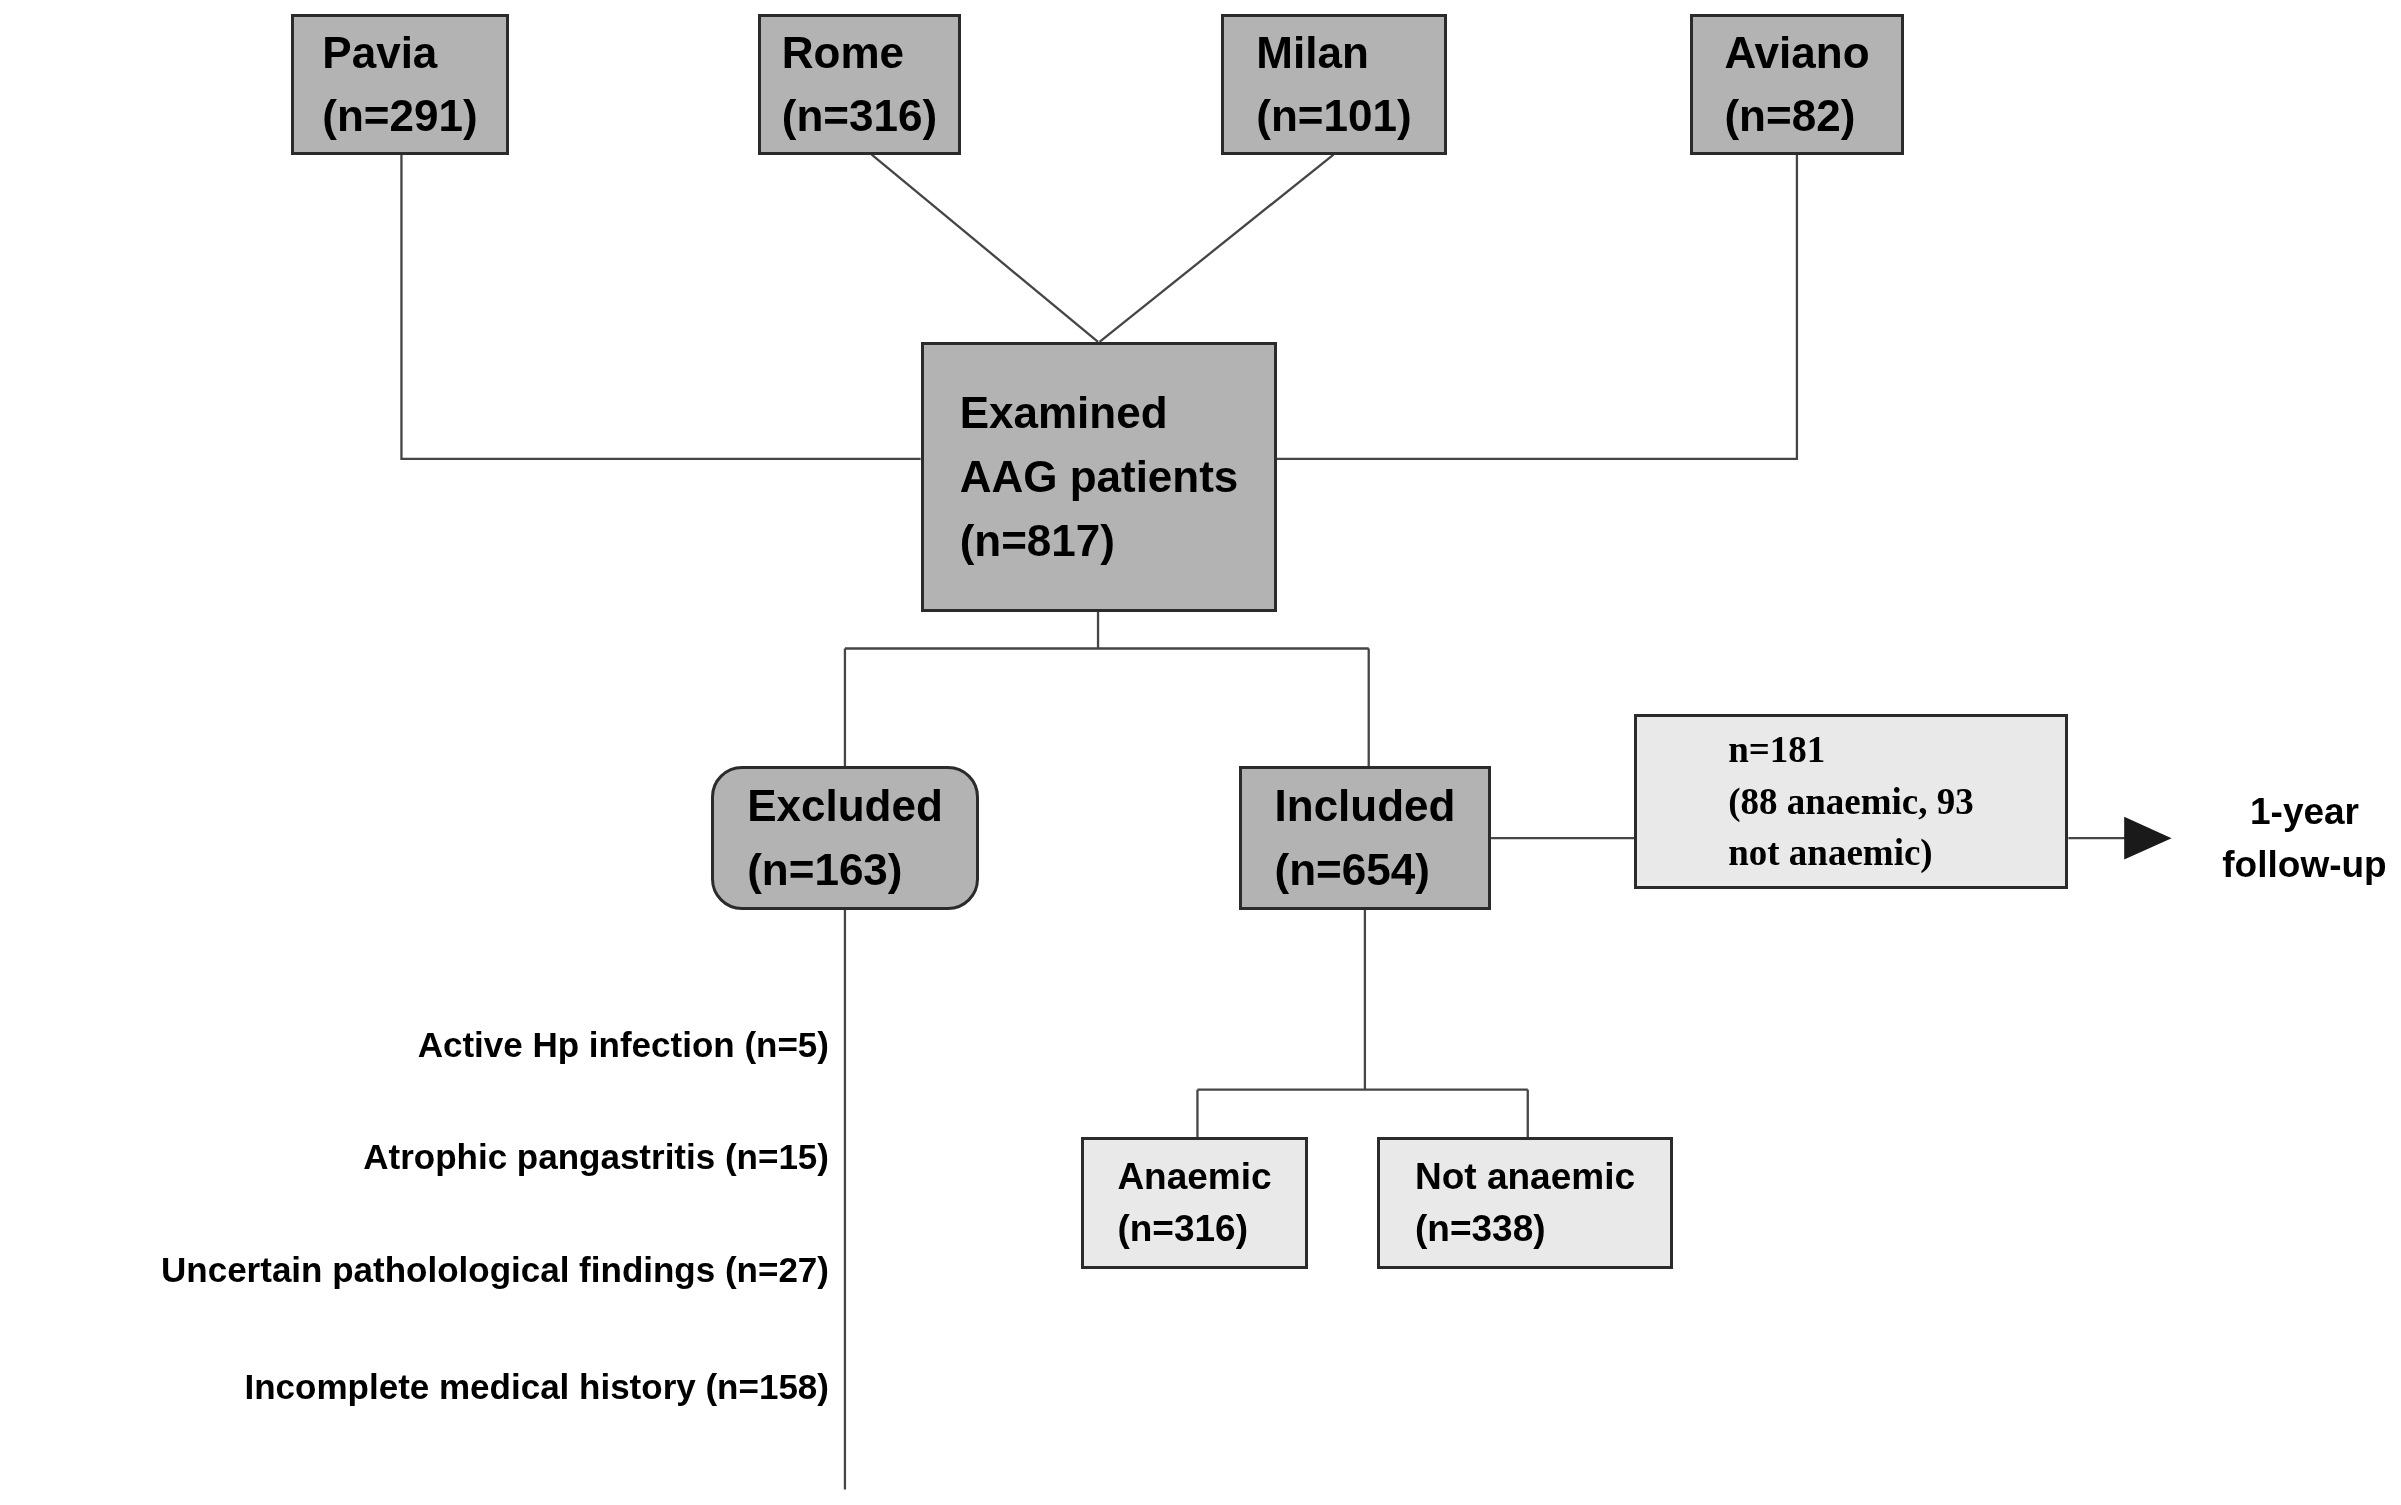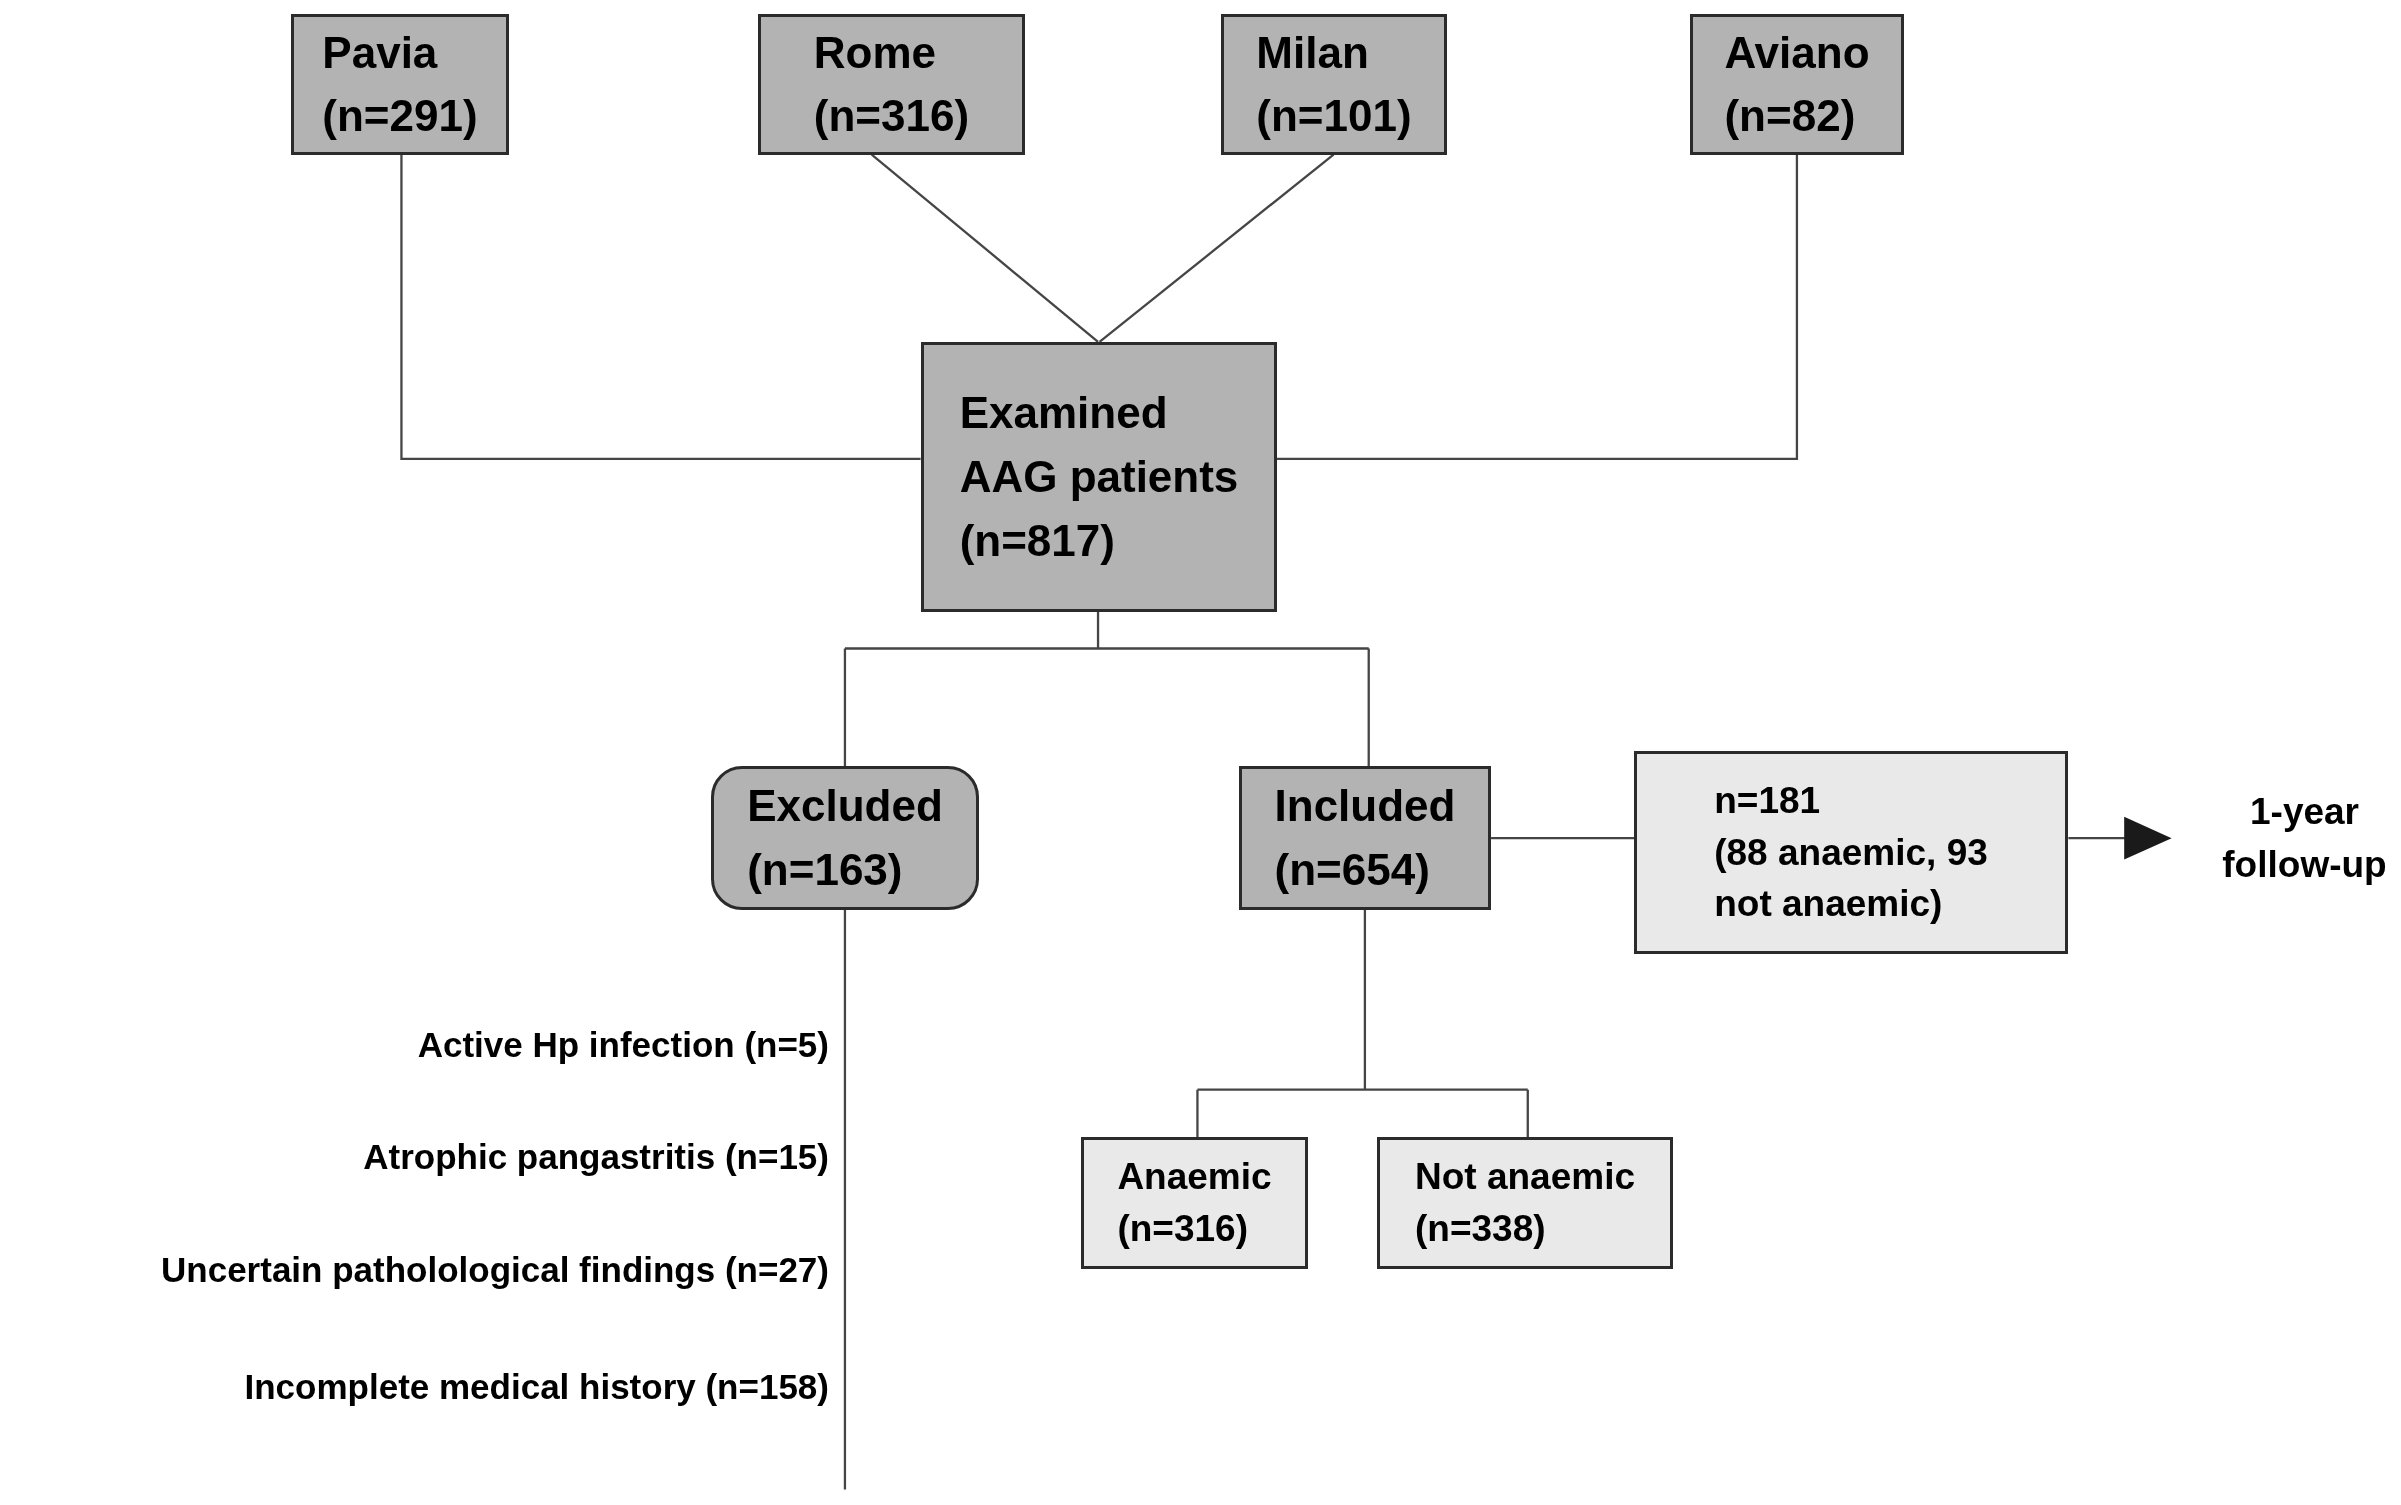--- a/index.html
+++ b/index.html
@@ -39,27 +39,27 @@
     line-height:1.4;
   }
   .plain-label{
     position:absolute;
     white-space:pre-line;
     font-size:35px;
     line-height:1.28;
   }
   
   #node-pavia     {left:291px;  top:13.8px;   width:218px; height:141px;}
-  #node-rome      {left:758px;  top:13.8px;   width:267px; height:141px;}
+  #node-rome      {left:758px;  top:13.8px;   width:203px; height:141px;}
   #node-milan     {left:1221px; top:13.8px;   width:226px; height:141px;}
   #node-aviano    {left:1690px; top:13.8px;   width:214px; height:141px;}
   #node-examined  {left:921px; top:342px;  width:356px; height:270px;}
   #node-excluded  {left:711px;  top:766px; width:268px; height:144px;border-radius:31px;}
   #node-included  {left:1239px; top:766px; width:252px; height:144px;}
-  #node-followup-cohort{left:1634px; top:751px; width:434px; height:203px;}
+  #node-followup-cohort{left:1634px; top:714px; width:434px; height:175px;font-family:Liberation Serif, serif;}
   #node-anaemic   {left:1081px; top:1137px; width:227px; height:132px;}
   #node-not-anaemic{left:1377px; top:1137px; width:296px; height:132px;}
 
   #label-followup{left:2203px; top:786px; width:203px; text-align:center; font-size:37px; line-height:1.42;}
 
   .reason{right:1572px; text-align:right;}
   #reason-1{top:1023px;margin-left:44px;}
   #reason-2{top:1135px;}
   #reason-3{top:1248px;}
   #reason-4{top:1365px;}

